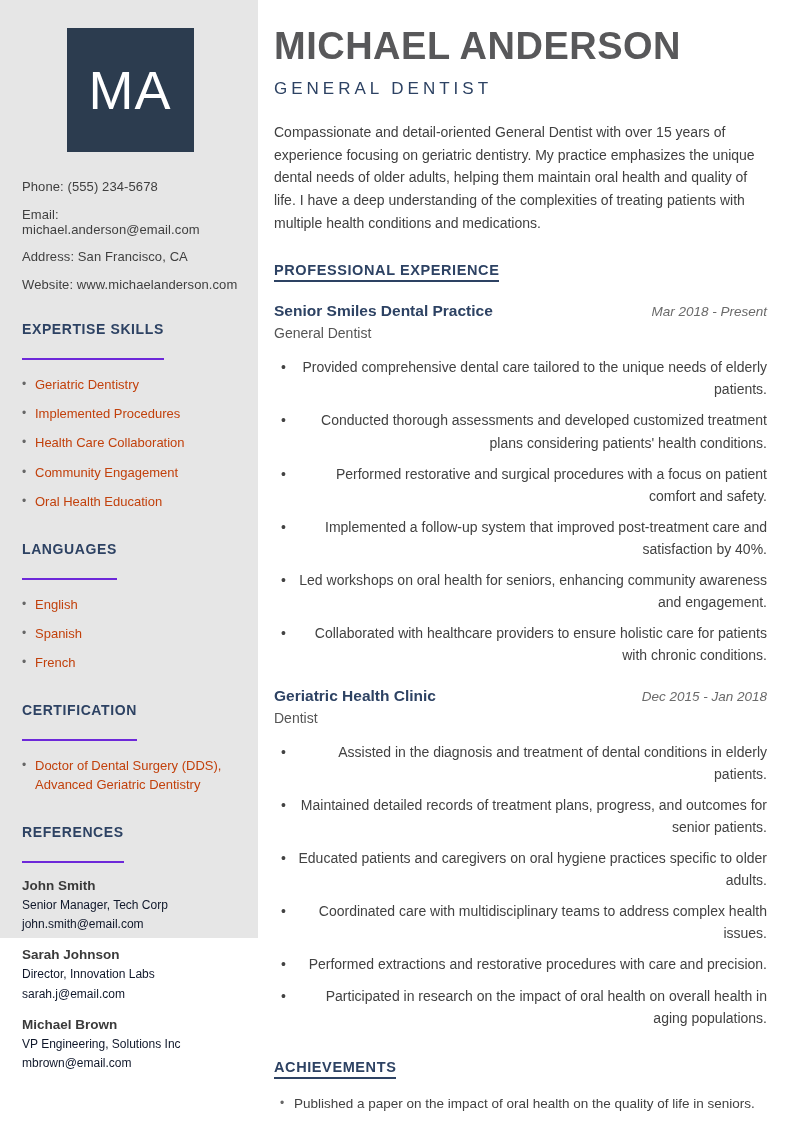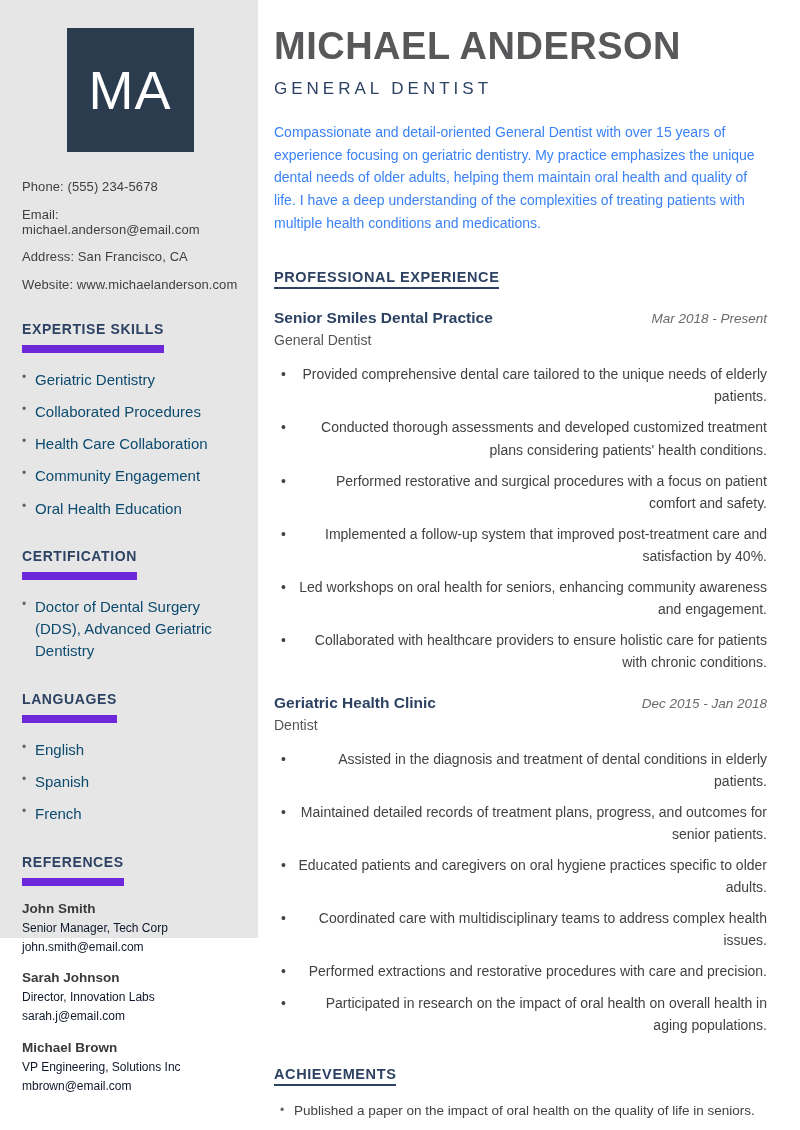--- a/index.html
+++ b/index.html
@@ -29,27 +29,27 @@
   }
   .contact { margin-top: 27px; }
   .contact .line {
     font-size: 13px; color: #3f3f3f; margin-bottom: 12.5px;
     letter-spacing: 0.1px;
   }
   .side-heading {
     display: inline-block;
     font-size: 14px; font-weight: bold; color: #2d4263;
     letter-spacing: 0.6px;
-    border-bottom: 8px solid #6d28d9;
-    padding-bottom: 8px;
+    border-bottom: 2px solid #6d28d9;
+    padding-bottom: 21px;
   }
   .side-section { margin-top: 28px; }
   .side-list { list-style: none; margin-top: 16px; }
   .side-list li {
-    font-size: 15px; color: #0c4a6e;
+    font-size: 13px; color: #c2410c;
     padding-left: 13px; position: relative;
     margin-bottom: 10.5px; line-height: 1.45;
   }
   .side-list li::before {
     content: "•"; position: absolute; left: 0; top: 0;
     color: #666; font-size: 12px;
   }
   .ref-person { margin-top: 15px; }
   .ref-name { font-size: 13.5px; font-weight: bold; color: #3a3a3a; margin-bottom: 4px; }
   .ref-role, .ref-email { font-size: 12px; color: #0f172a; margin-bottom: 3px; line-height: 1.35; }
@@ -63,30 +63,30 @@
   .name {
     font-size: 38px; font-weight: bold; color: #58585a;
     letter-spacing: 0.5px; line-height: 1.05;
   }
   .job-title-top {
     margin-top: 12px;
     font-size: 17px; color: #2d4263; letter-spacing: 4px;
   }
   .summary {
     margin-top: 22px;
-    font-size: 14px; color: #3b82f6; line-height: 1.62;
+    font-size: 14px; color: #404040; line-height: 1.62;
   }
   .main-heading {
     display: inline-block;
     font-size: 14.5px; font-weight: bold; color: #2d4263;
     letter-spacing: 0.6px;
     border-bottom: 2px solid #2d4263;
     padding-bottom: 2px;
   }
-  .experience-section { margin-top: 34px; }
+  .experience-section { margin-top: 27px; }
   .job { margin-top: 20px; }
   .job-header { display: flex; justify-content: space-between; align-items: baseline; }
   .company { font-size: 15.5px; font-weight: bold; color: #2d4263; }
   .dates { font-size: 13.5px; font-style: italic; color: #6a6a6a; }
   .role { margin-top: 5px; font-size: 14px; color: #555; }
   .job-bullets { list-style: none; margin-top: 15px; }
   .job-bullets li {
     font-size: 14px; color: #424242; line-height: 1.58;
     padding-left: 22px; position: relative; margin-bottom: 9px; text-align: right;
   }
@@ -120,40 +120,40 @@
       <div class="line">Phone: (555) 234-5678</div>
       <div class="line">Email: michael.anderson@email.com</div>
       <div class="line">Address: San Francisco, CA</div>
       <div class="line">Website: www.michaelanderson.com</div>
     </div>
 
     <div class="side-section">
       <span class="side-heading">EXPERTISE SKILLS</span>
       <ul class="side-list">
         <li>Geriatric Dentistry</li>
-        <li>Collaborated Procedures</li>
+        <li>Implemented Procedures</li>
         <li>Health Care Collaboration</li>
         <li>Community Engagement</li>
         <li>Oral Health Education</li>
-      </ul>
-    </div>
-
-    <div class="side-section">
-      <span class="side-heading">CERTIFICATION</span>
-      <ul class="side-list">
-        <li>Doctor of Dental Surgery (DDS), Advanced Geriatric Dentistry</li>
       </ul>
     </div>
 
     <div class="side-section">
       <span class="side-heading">LANGUAGES</span>
       <ul class="side-list">
         <li>English</li>
         <li>Spanish</li>
         <li>French</li>
+      </ul>
+    </div>
+
+    <div class="side-section">
+      <span class="side-heading">CERTIFICATION</span>
+      <ul class="side-list">
+        <li>Doctor of Dental Surgery (DDS), Advanced Geriatric Dentistry</li>
       </ul>
     </div>
 
     <div class="side-section">
       <span class="side-heading">REFERENCES</span>
 
       <div class="ref-person">
         <div class="ref-name">John Smith</div>
         <div class="ref-role">Senior Manager, Tech Corp</div>
         <div class="ref-email">john.smith@email.com</div>

